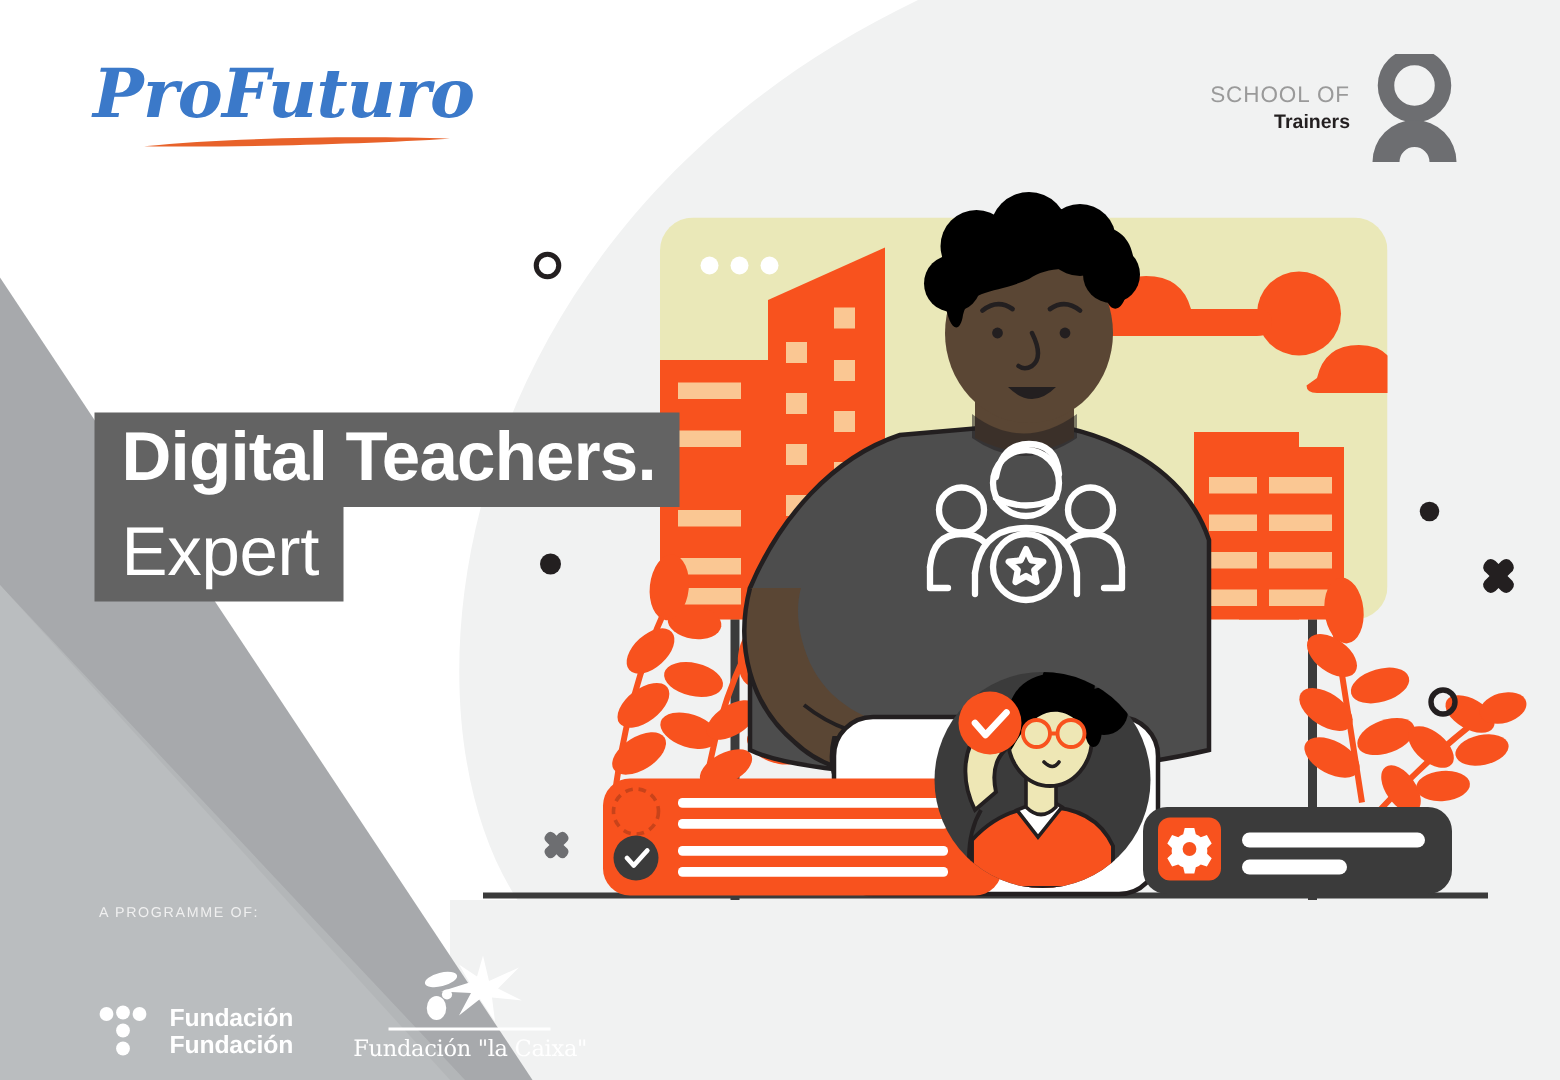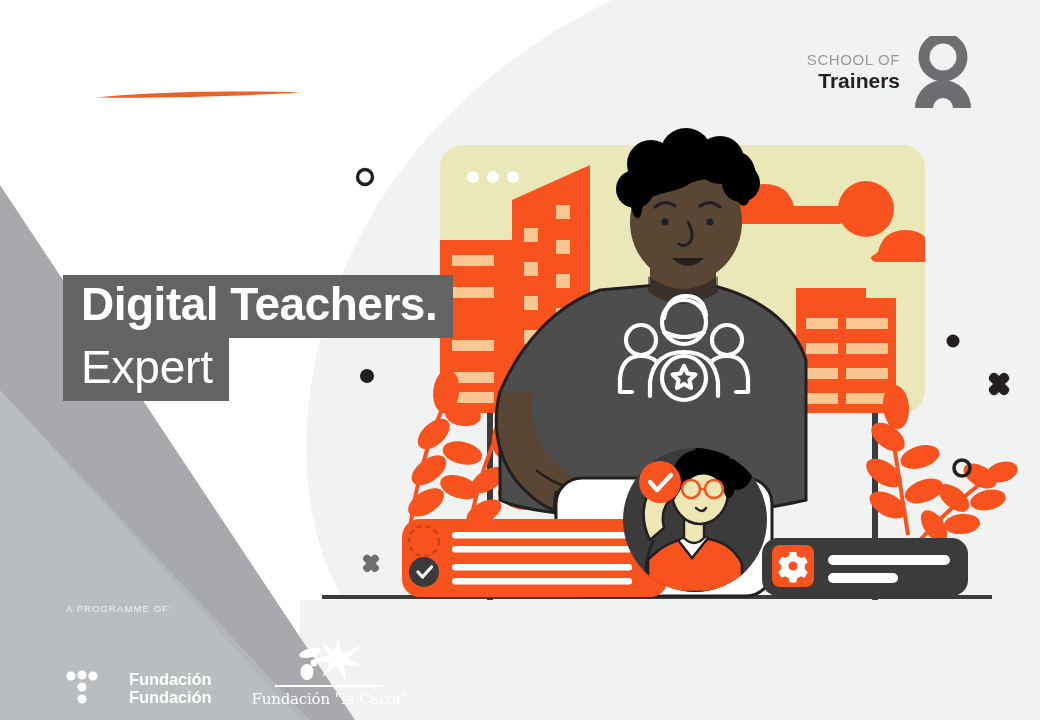--- a/index.html
+++ b/index.html
@@ -35,21 +35,21 @@
   #school-block{
     position:absolute;right:66px;top:36px;z-index:40;
     display:flex;align-items:center;gap:12px;
   }
   #school-block .txt{text-align:right;line-height:1.15;}
   #school-block .sup{
     font-size:15px;letter-spacing:.6px;color:#9a9a9a;font-weight:400;
     text-transform:uppercase;display:block;
   }
   #school-block .main{
-    font-size:21px;font-weight:700;color:#231f20;display:block;margin-top:1px;
+    font-size:13px;font-weight:700;color:#231f20;display:block;margin-top:1px;
   }
 
   
   #title-block{position:absolute;left:63px;top:275px;z-index:45;}
   .title-row{display:block;}
   .title-chip{
     display:inline-block;background:#636363;color:#ffffff;
     padding:2px 16px 6px 18px;
     font-size:46px;line-height:55px;white-space:nowrap;
   }
@@ -60,21 +60,20 @@
   #footer-block{position:absolute;left:66px;top:603px;z-index:45;}
   #footer-block .progtxt{
     color:#f0f0f0;font-size:9.5px;letter-spacing:1.1px;font-weight:400;
     text-transform:uppercase;margin-bottom:21px;
   }
   #footer-logos{display:flex;align-items:flex-end;gap:40px;}
   .telefonica{display:flex;align-items:center;gap:11px;}
   .telefonica .tname{
     color:#ffffff;font-size:16.5px;font-weight:700;line-height:17.5px;
     letter-spacing:-0.1px;
-    margin-left:16px;
   }
   .caixa{display:flex;flex-direction:column;align-items:center;}
   .caixa .cname{
     color:#ffffff;font-family:"DejaVu Serif","Liberation Serif",serif;
     font-size:15px;letter-spacing:-0.2px;margin-top:3px;white-space:nowrap;
   }
   .caixa .rule{width:108px;height:1.5px;background:#ffffff;margin-top:2px;}
 </style>
 </head>
 <body>
@@ -362,20 +361,21 @@
       </g>
     </g>
   </svg>
 
   <svg class="layer" viewBox="0 0 1040 720" width="1040" height="720" aria-hidden="true">
     <path d="M0,390 L0,720 L310,720 Z" fill="#bcbec0" opacity="0.62"></path>
     <path d="M0,185 L0,392 L135,392 Z" fill="#a7a9ac" opacity="0.0"></path>
   </svg>
 
   <div id="brand-logo">
+    <div class="wordmark">ProFuturo</div>
     <svg class="swoosh" viewBox="0 0 208 9" width="208" height="9" aria-hidden="true">
       <path d="M2,7.5 C60,1.5 150,0.5 206,2.5 C150,6 60,8.5 2,7.5 Z" fill="#e8622a"></path>
     </svg>
   </div>
 
   <div id="school-block">
     <div class="txt">
       <span class="sup">SCHOOL OF</span>
       <span class="main">Trainers</span>
     </div>

